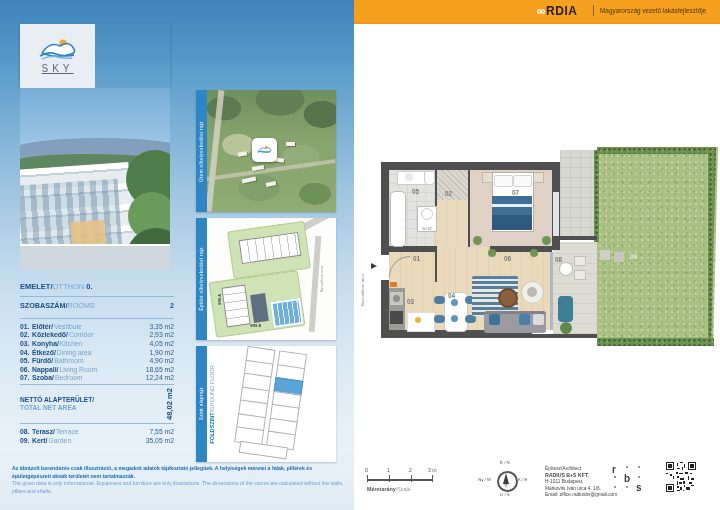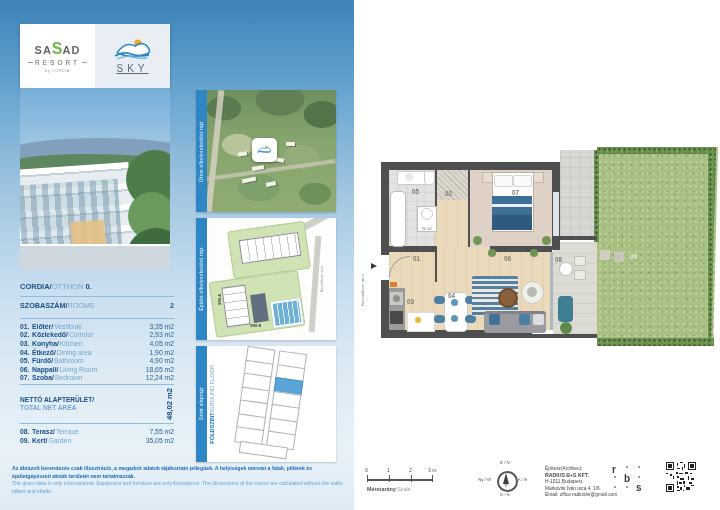--- a/index.html
+++ b/index.html
@@ -153,25 +153,20 @@
   .qr{left:666px;top:462px;}
 </style>
 </head>
 <body>
 
 <div class="page">
 
   <div class="a left">
 
     <div class="a logobox">
-      <div class="cell-sasad">
-        <div><span class="sa">SA</span><span class="sbig">S</span><span class="sa">AD</span></div>
-        <div class="resort">RESORT</div>
-        <div class="bycordia">by CORDIA</div>
-      </div>
       <div class="cell-sky">
         <svg width="44" height="24" viewBox="0 0 44 24">
           <circle cx="27" cy="5" r="3.6" fill="#F5A623"></circle>
           <path d="M6 15 Q14 3 24 8 Q33 2 38 11 Q40 15 35 16 Q20 21 6 15" fill="#fff" stroke="#2E86C5" stroke-width="1.6"></path>
           <path d="M4 18 Q12 13 20 16 T38 17" fill="none" stroke="#2E86C5" stroke-width="1.8"></path>
           <path d="M6 21 Q14 17 22 19 T36 20" fill="none" stroke="#6FB3DC" stroke-width="1.3"></path>
         </svg>
         <div class="skytxt">SKY</div>
       </div>
     </div>
@@ -187,21 +182,21 @@
         <div class="ph-p2"></div>
       </div>
       <div class="ph-t1"></div>
       <div class="ph-t2"></div>
       <div class="ph-t3"></div>
       <div class="ph-floor"></div>
     </div>
 
     <div class="a unitblock">
       <div class="floorline">
-        <span>CORDIA/</span><span class="lt">OTTHON</span>&nbsp;<span>0.</span>
+        <span>EMELET/</span><span class="lt">OTTHON</span>&nbsp;<span>0.</span>
       </div>
       <div class="rule"></div>
       <div class="thead">
         <span><span class="hu">SZOBASZÁM/</span><span class="en">ROOMS</span></span>
         <span class="hu">2</span>
       </div>
       <div class="rule"></div>
       <div style="margin-top:3px;">
         <div class="trow">
             <span class="rn">01.</span>
@@ -330,20 +325,25 @@
       <div class="kp-cell" style="left:6px;top:95px;width:46px;height:10px;"></div>
     </div>
     <div class="t3-floor">
       <span><b style="color:#1778BE;">FÖLDSZINT</b><span style="color:#7ba3c9;">/GROUND FLOOR</span></span>
     </div>
     <div class="strip">
         <span>Szint alaprajz</span>
       </div>
   </div>
 
+  <div class="a obar">
+    <div class="cordia"><span class="inf">∞</span><span>RDIA</span></div>
+    <div class="obar-div"></div>
+    <div class="tagline">Magyarország vezető lakásfejlesztője</div>
+  </div>
 
   <div>
 
     <div class="a floor-tile" style="left:389px;top:170px;width:46px;height:77px;"></div>
     <div class="a floor-wood" style="left:435px;top:170px;width:35px;height:77px;"></div>
     <div class="a floor-carpet" style="left:470px;top:170px;width:82px;height:77px;"></div>
     <div class="a floor-wood" style="left:389px;top:247px;width:163px;height:83px;"></div>
     <div class="a floor-pav" style="left:560px;top:150px;width:37px;height:88px;"></div>
     <div class="a floor-terr" style="left:553px;top:242px;width:44px;height:92px;"></div>
     <div class="a grass" style="left:597px;top:147px;width:121px;height:199px;clip-path:polygon(0 0,100% 0,96% 100%,0 100%);"></div>

